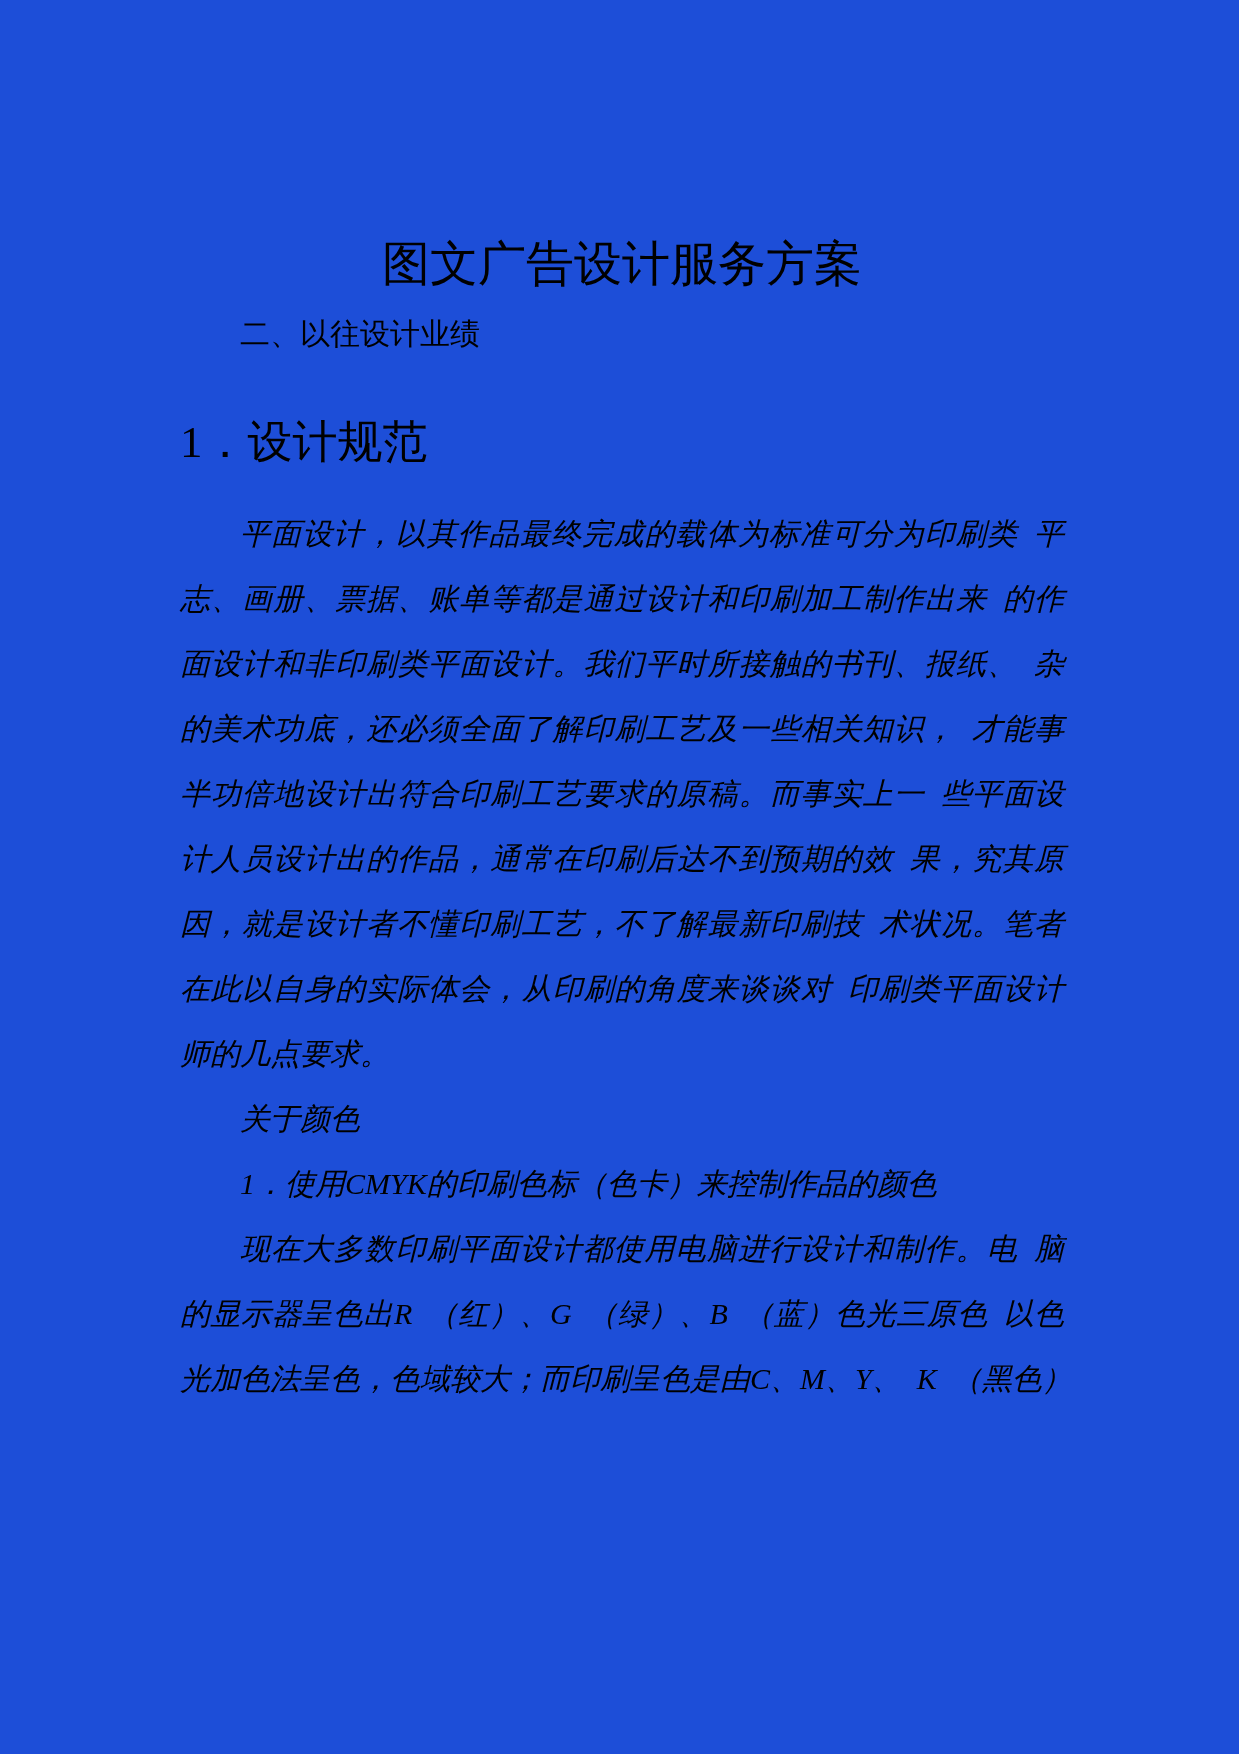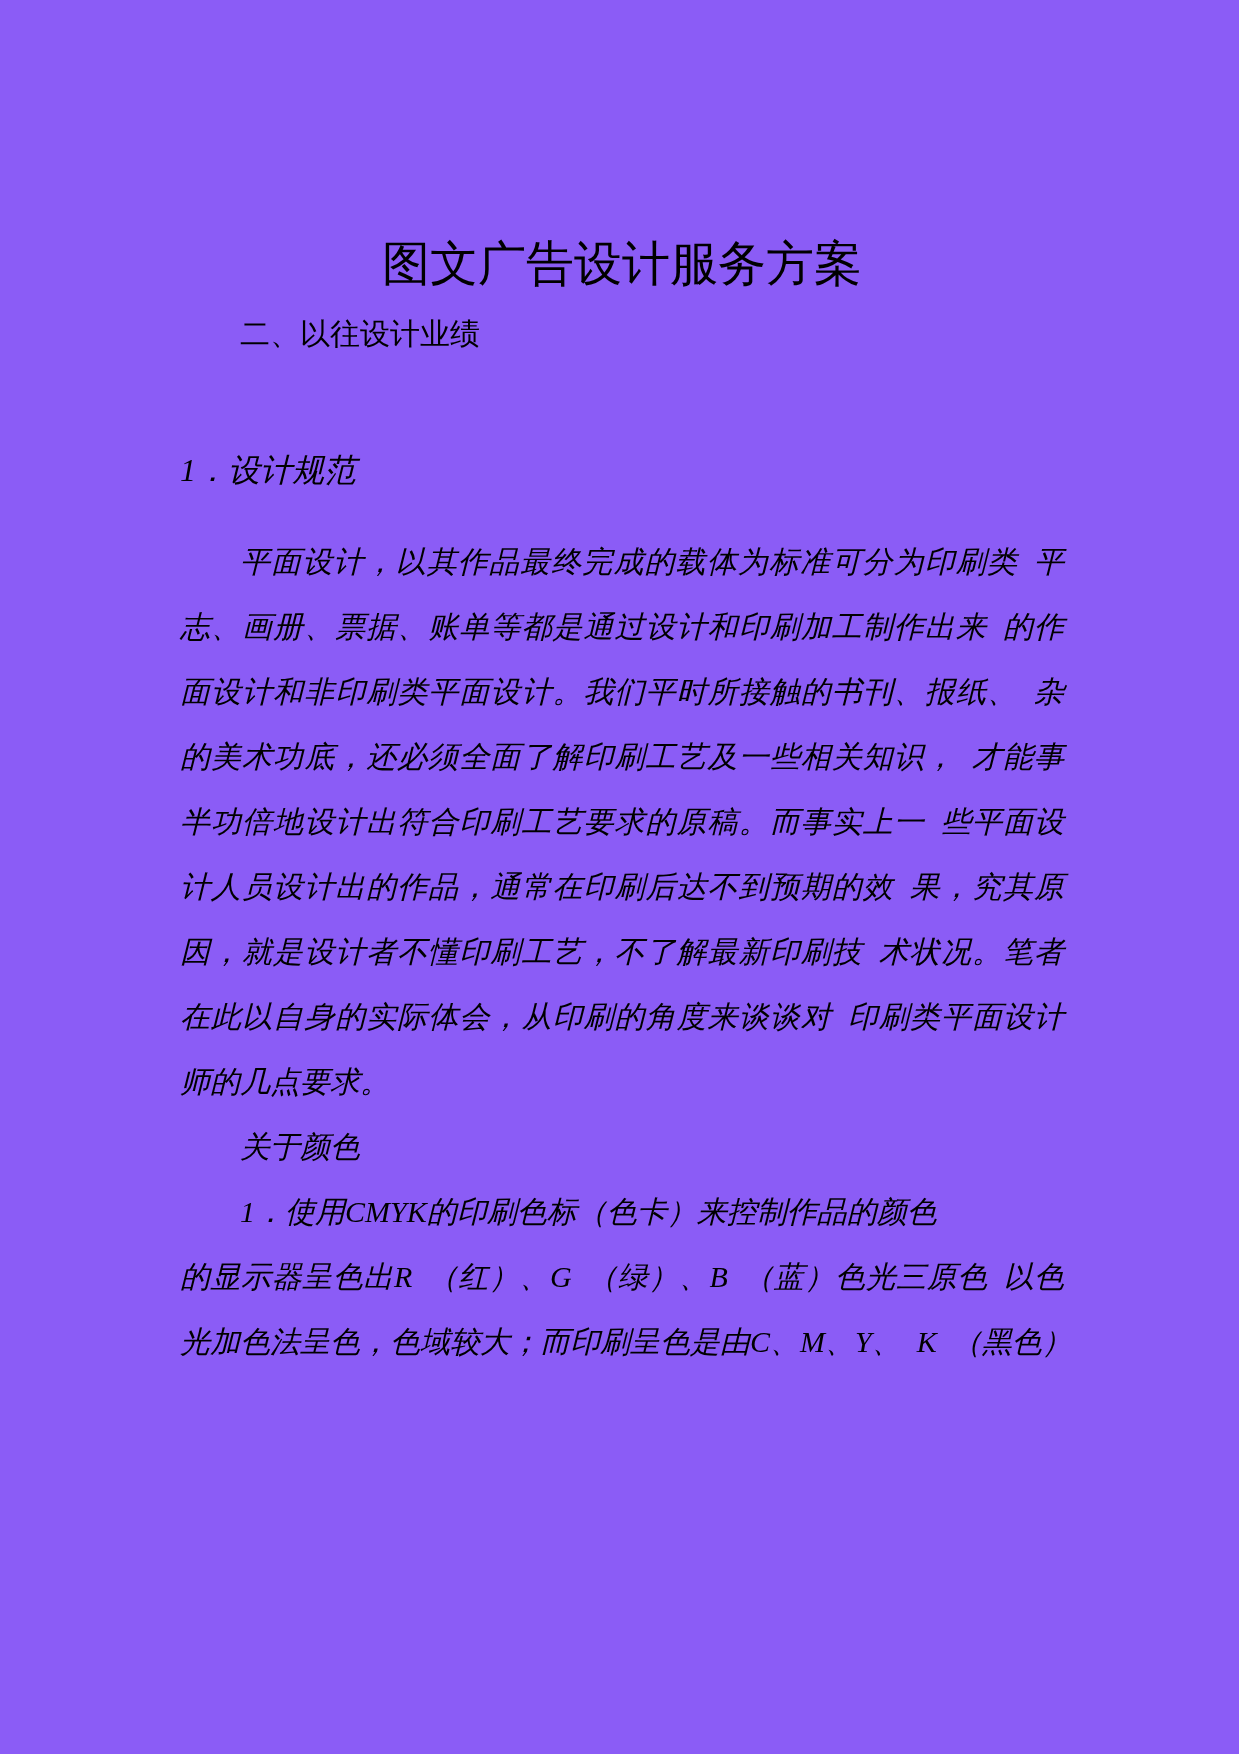--- a/index.html
+++ b/index.html
@@ -4,21 +4,21 @@
 <style>
   html, body {
     margin: 0;
     padding: 0;
     background: #ffffff;
   }
   .page {
     position: relative;
     width: 1239px;
     height: 1754px;
-    background: #8b5cf6;
+    background: #1d4ed8;
     color: #000000;
     font-family: "Liberation Serif", "DejaVu Serif", serif;
     overflow: hidden;
   }
   .content {
     padding: 236px 175px 0 180px;
   }
   .title {
     font-size: 48px;
     line-height: 56px;
@@ -28,26 +28,25 @@
     white-space: nowrap;
   }
   .subtitle {
     font-size: 30px;
     line-height: 36px;
     margin-top: 24px;
     text-indent: 60px;
     white-space: nowrap;
   }
   .section-heading {
-    font-size: 32px;
+    font-size: 45px;
     line-height: 44px;
-    margin-top: 96px;
+    margin-top: 68px;
     font-weight: normal;
     white-space: nowrap;
-    font-style: italic;
   }
   .body-text {
     margin-top: 37px;
     font-style: italic;
   }
   .line {
     font-size: 30px;
     line-height: 65px;
     white-space: nowrap;
     text-align: justify;
@@ -85,19 +84,20 @@
         <div class="line">因，就是设计者不懂印刷工艺，不了解最新印刷技 术状况。笔者</div>
         <div class="line">在此以自身的实际体会，从印刷的角度来谈谈对 印刷类平面设计</div>
         <div class="line short">师的几点要求。</div>
       </div>
 
       <div class="line short indent">关于颜色</div>
 
       <div class="line short indent">1．使用CMYK的印刷色标（色卡）来控制作品的颜色</div>
 
       <div>
+        <div class="line indent">现在大多数印刷平面设计都使用电脑进行设计和制作。电 脑</div>
         <div class="line">的显示器呈色出R （红）、G （绿）、B （蓝）色光三原色 以色</div>
         <div class="line">光加色法呈色，色域较大；而印刷呈色是由C、M、Y、 K （黑色）</div>
       </div>
 
     </div>
   </div>
 </div>
 
 </body></html>

